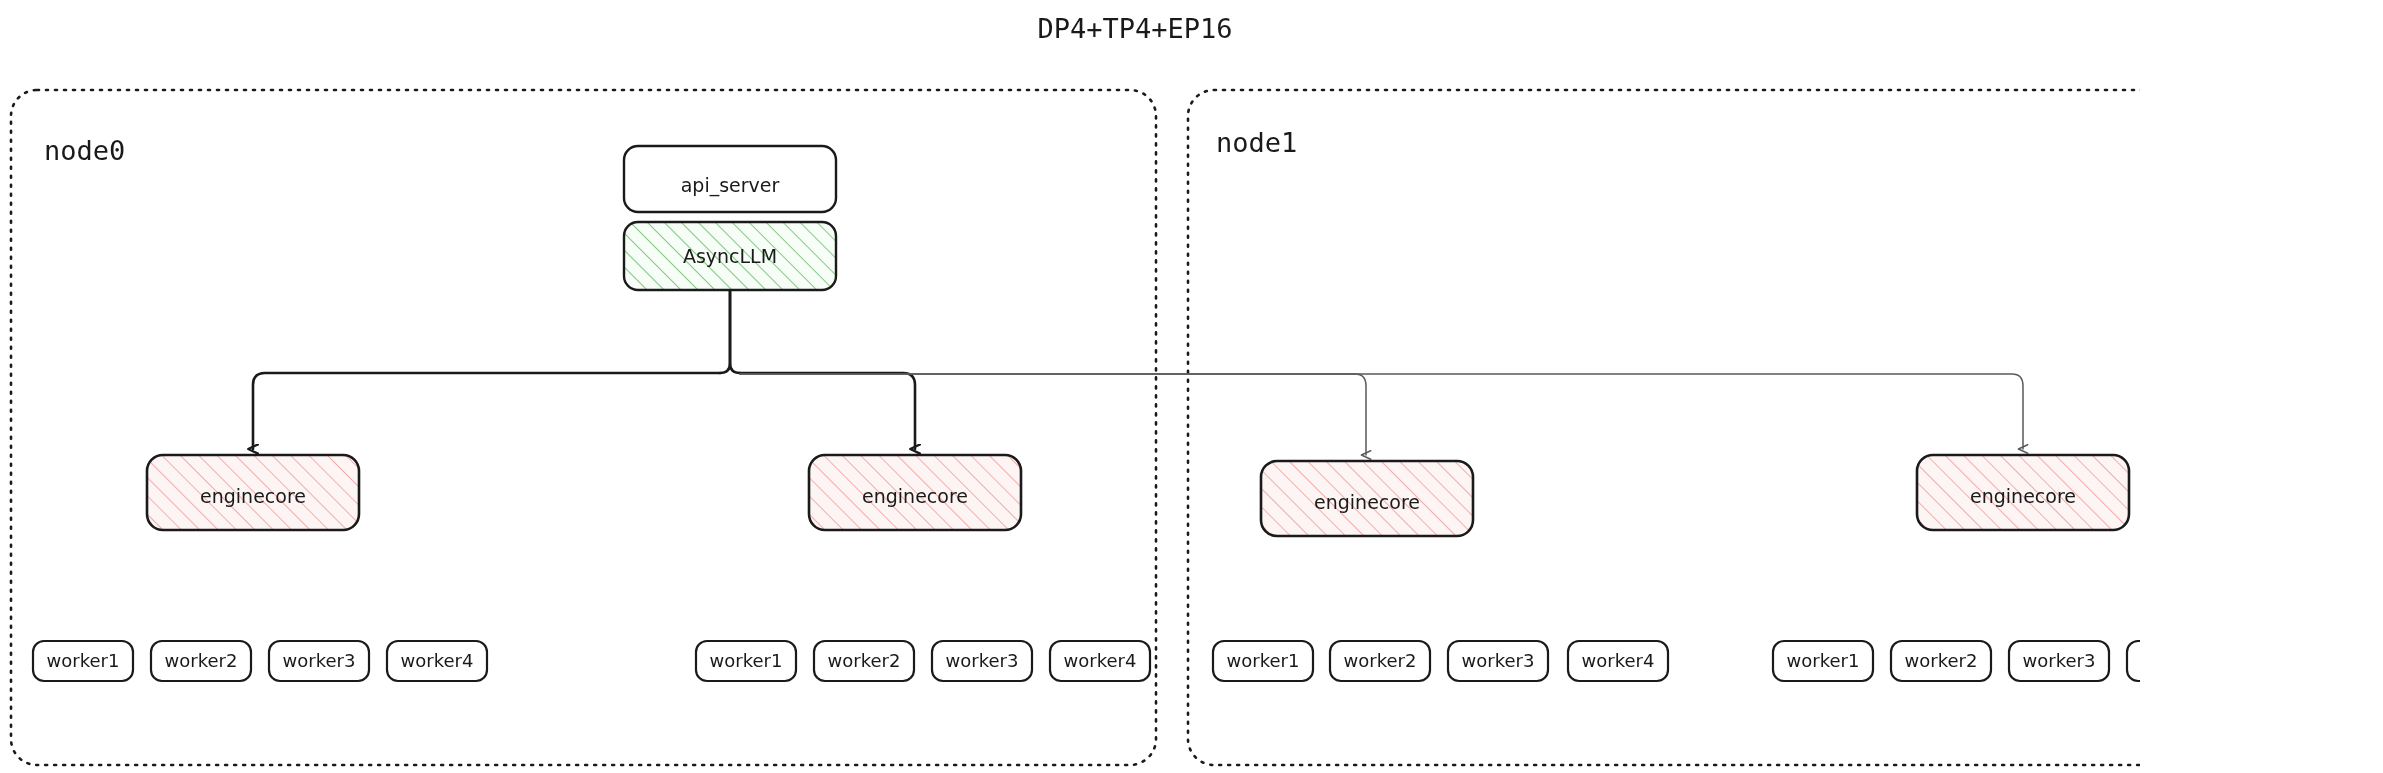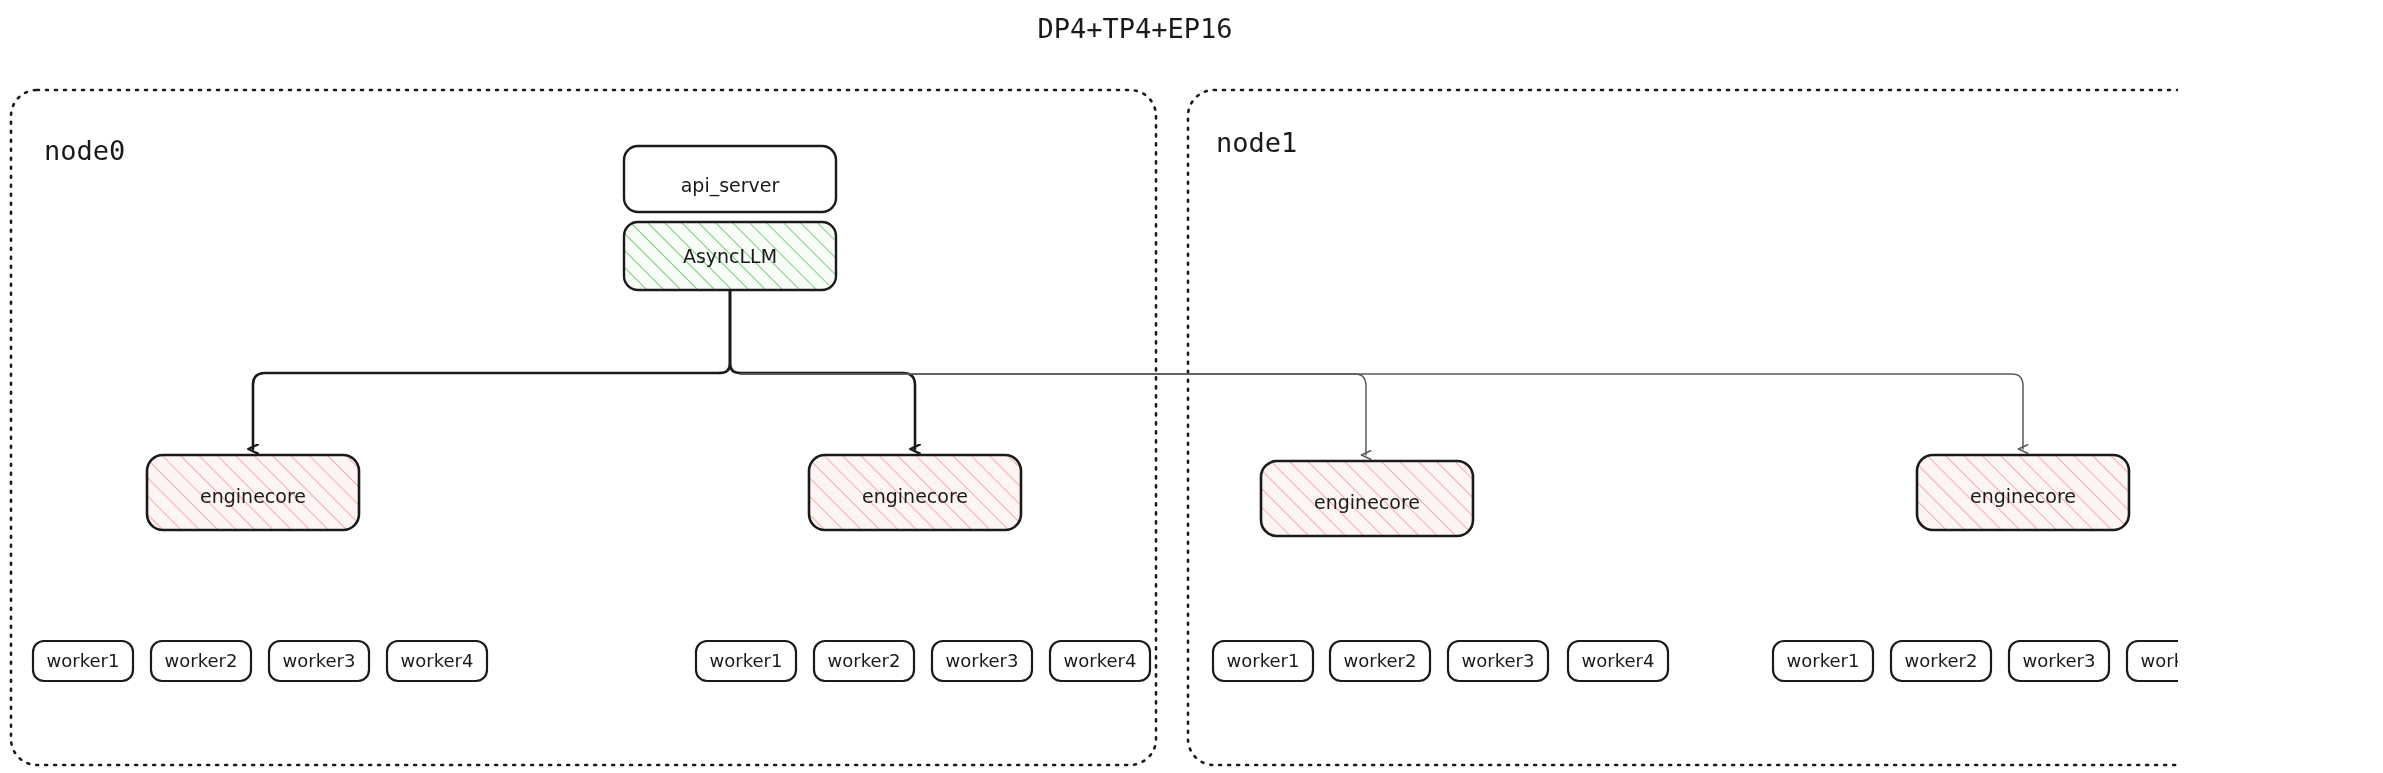--- a/index.html
+++ b/index.html
@@ -9,21 +9,20 @@
   }
   body {
     font-family: "DejaVu Sans", sans-serif;
   }
   #canvas {
     position: relative;
     width: 2140px;
     height: 773px;
     background: #ffffff;
     overflow: hidden;
-    padding-left: 38px;
   }
   #diagram-svg {
     position: absolute;
     left: 0;
     top: 0;
     width: 2383px;
     height: 773px;
   }
   .title-text {
     font-family: "DejaVu Sans Mono", monospace;

